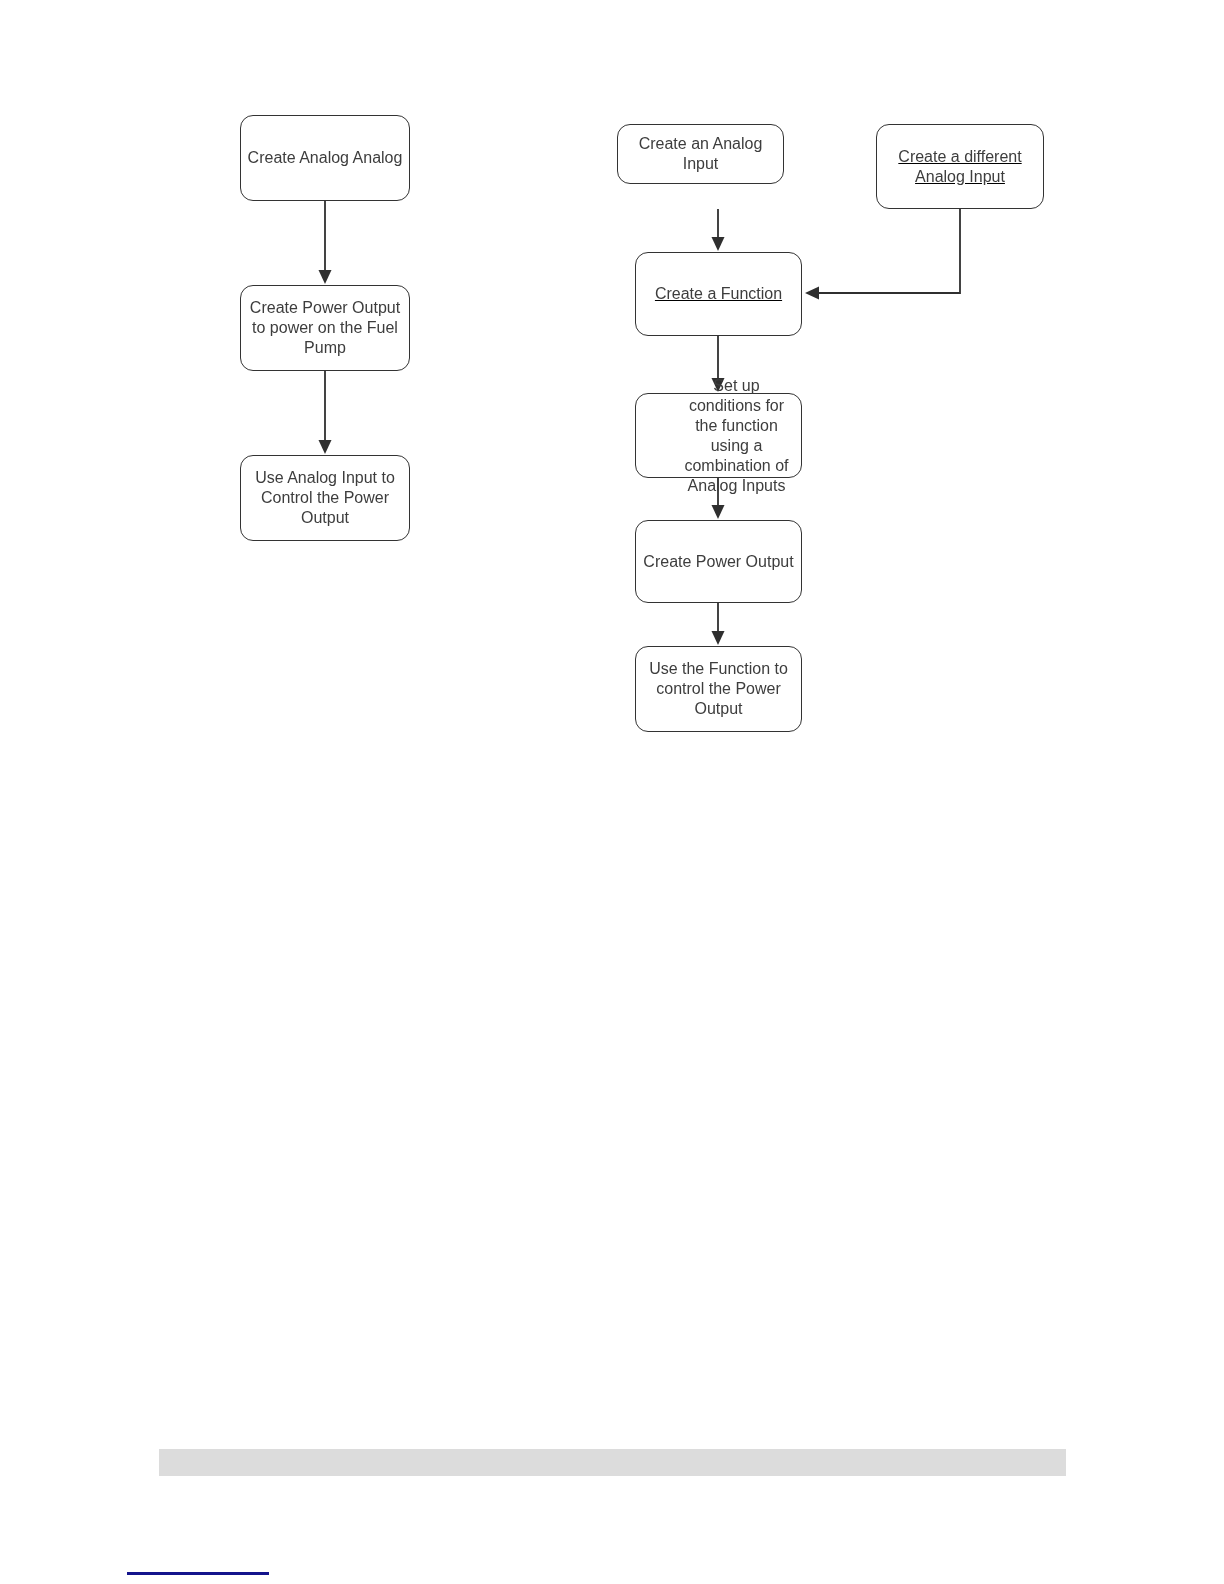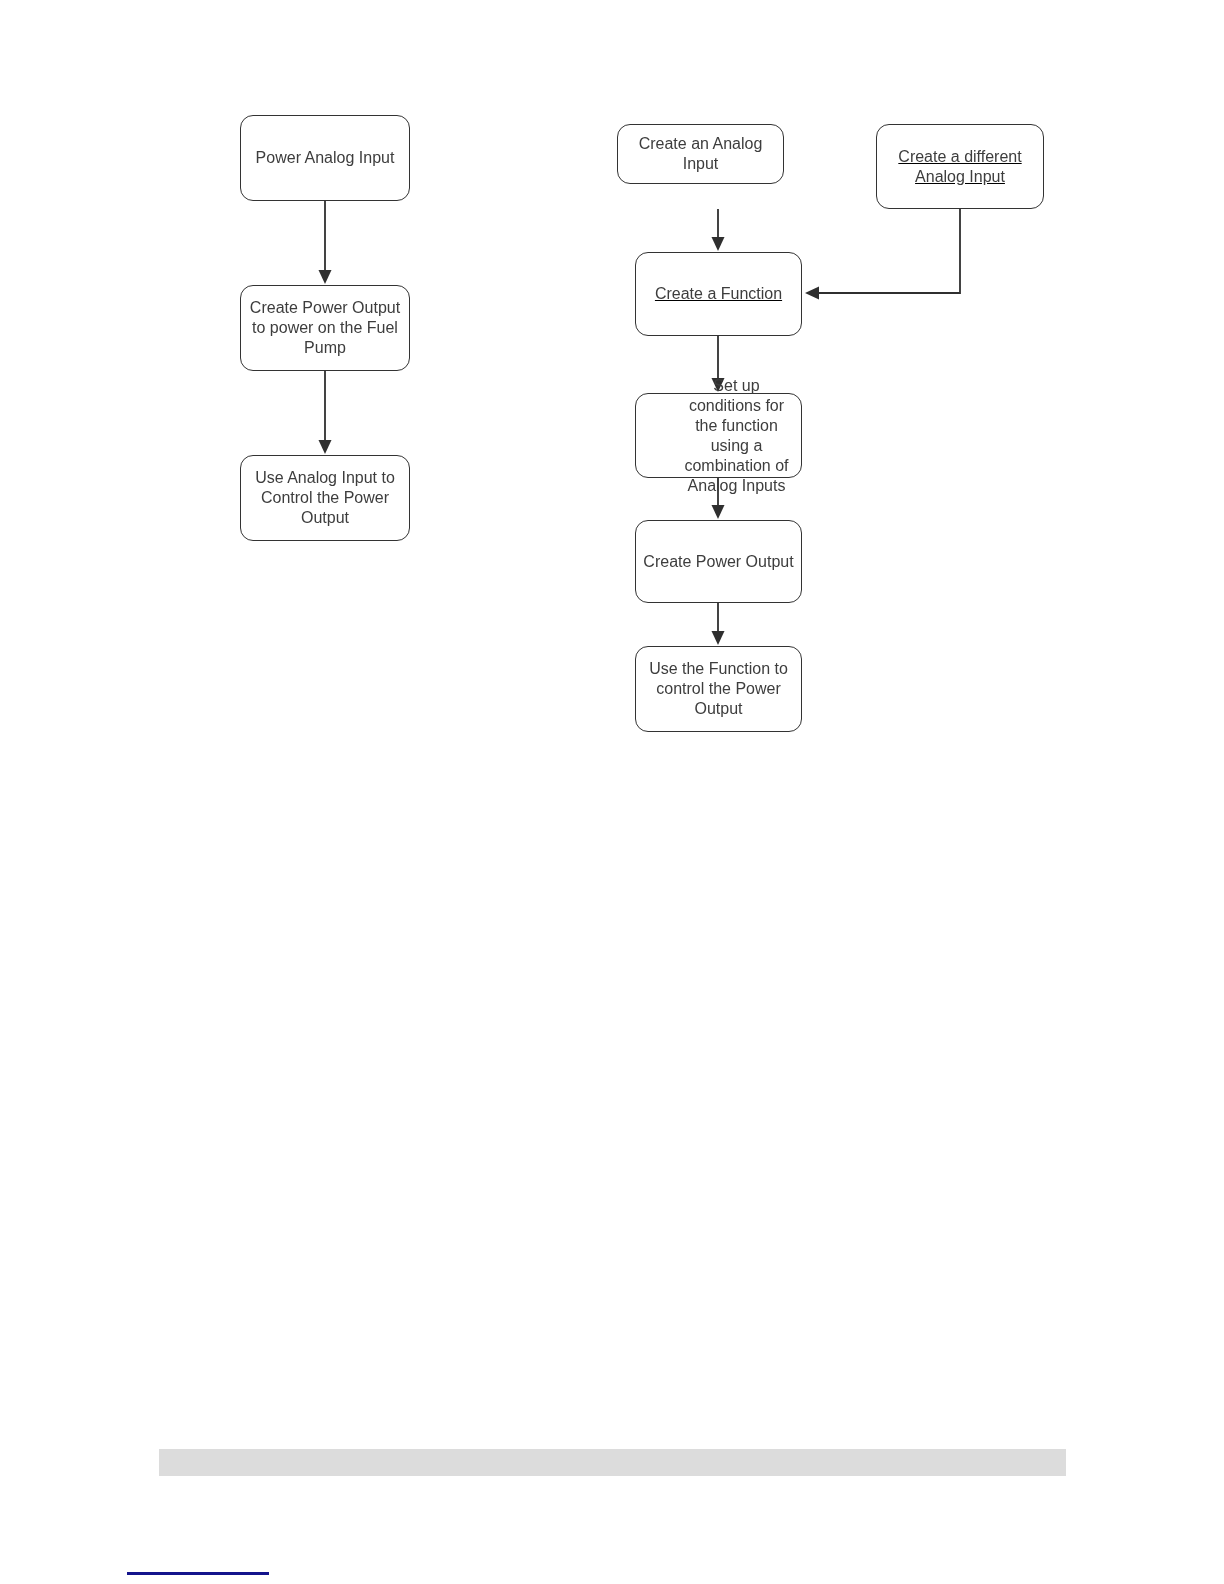--- a/index.html
+++ b/index.html
@@ -95,21 +95,21 @@
       <polygon points="318.5,440 331.5,440 325,454"></polygon>
       <polygon points="711.5,237 724.5,237 718,251"></polygon>
       <polygon points="819,286.5 819,299.5 805,293"></polygon>
       <polygon points="711.5,378 724.5,378 718,392"></polygon>
       <polygon points="711.5,505 724.5,505 718,519"></polygon>
       <polygon points="711.5,631 724.5,631 718,645"></polygon>
     </g>
   </svg>
 
   <div class="node node-l1">
-    <span class="node-label">Power Analog Input</span>
+    <span class="node-label">Create Analog Analog</span>
   </div>
   <div class="node node-l2">
     <span class="node-label">Create Power Output
 to power on the Fuel
 Pump</span>
   </div>
   <div class="node node-l3">
     <span class="node-label">Use Analog Input to
 Control the Power
 Output</span>

